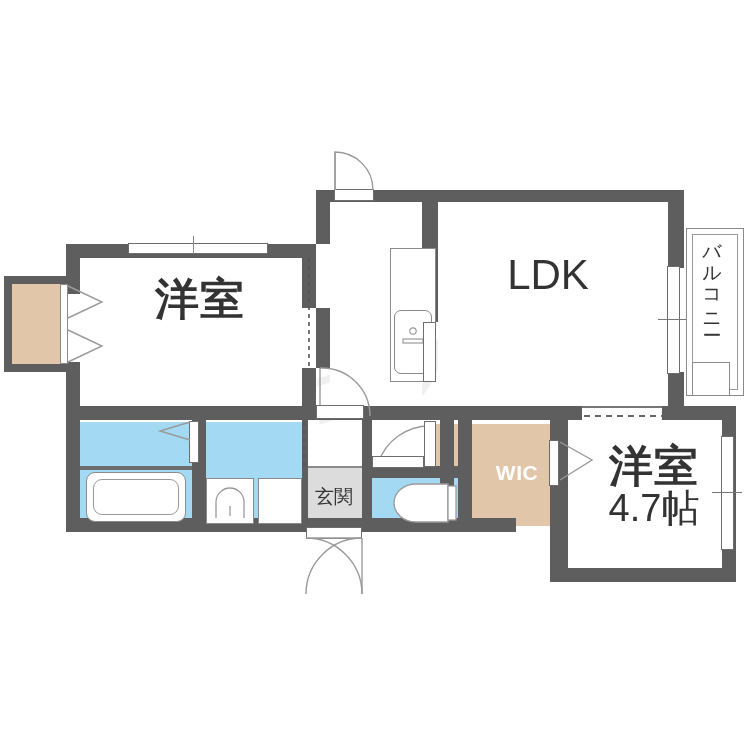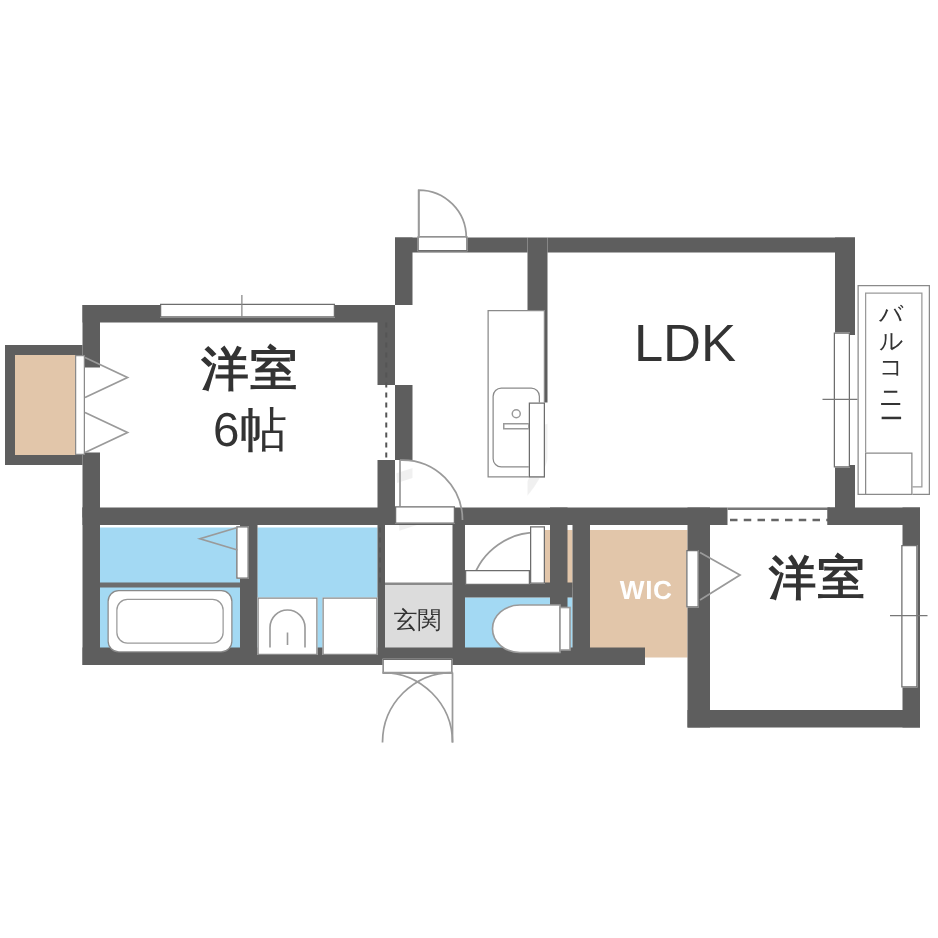--- a/index.html
+++ b/index.html
@@ -9,21 +9,21 @@
   .room{position:absolute;background:#ffffff;}
   .fill-blue{position:absolute;background:#a3d9f3;}
   .fill-tan{position:absolute;background:#e2c6aa;}
   .fill-gray{position:absolute;background:#dcdcdc;}
   .thinline{position:absolute;background:#8a8a8a;}
   .outline{position:absolute;border:1px solid #8a8a8a;background:#fff;box-sizing:border-box;}
   .outline-nb{position:absolute;border:1px solid #9a9a9a;background:transparent;box-sizing:border-box;}
   .win{position:absolute;background:#ffffff;border:1px solid #6d6d6d;box-sizing:border-box;}
   .label{position:absolute;color:#333333;text-align:center;white-space:nowrap;line-height:1.08;}
   .lbl-jp{font-family:"DejaVu Sans",sans-serif;font-weight:600;}
-  .lbl-big{font-size:38px;letter-spacing:1px;}
+  .lbl-big{font-size:44px;letter-spacing:1px;}
   .lbl-num{font-size:38px;font-family:"Liberation Sans",sans-serif;font-weight:500;}
   .lbl-sm{font-size:19px;font-weight:400;}
   .lbl-wic{font-size:21px;color:#ffffff;font-weight:700;font-family:"Liberation Sans",sans-serif;letter-spacing:.5px;}
   .vlabel{position:absolute;writing-mode:vertical-rl;text-orientation:upright;font-family:"DejaVu Sans",sans-serif;font-size:19px;color:#333;letter-spacing:2px;}
   .wm{position:absolute;opacity:.10;font-size:74px;font-weight:900;color:#777;font-style:italic;transform:rotate(-18deg);user-select:none;font-family:"DejaVu Sans",sans-serif;}
   svg{display:block;overflow:visible;}
 </style>
 </head>
 <body>
 
@@ -176,19 +176,19 @@
 
   <div class="win" style="left:549px;top:440px;width:10px;height:46px;"></div>
   <svg style="position:absolute;left:558px;top:438px;" width="40" height="50">
     <polyline points="2,4 34,22 2,42" fill="none" stroke="#9a9a9a" stroke-width="1.4"></polyline>
   </svg>
 
   <div class="win" style="left:721px;top:436px;width:13px;height:114px;"></div>
   <div class="thinline" style="left:712px;top:492px;width:30px;height:1px;background:#777;"></div>
 
   <div class="label lbl-jp lbl-big" style="left:120px;top:275px;width:160px;">洋室</div>
-  <div class="label lbl-num lbl-jp" style="left:120px;top:325px;width:160px;">6帖</div>
 
   <div class="label lbl-num" style="left:448px;top:252px;width:200px;font-size:42px;">LDK</div>
 
   <div class="label lbl-jp lbl-big" style="left:584px;top:442px;width:140px;">洋室</div>
+  <div class="label lbl-num lbl-jp" style="left:578px;top:488px;width:152px;">4.7帖</div>
 
 </div>
 
 </body></html>

